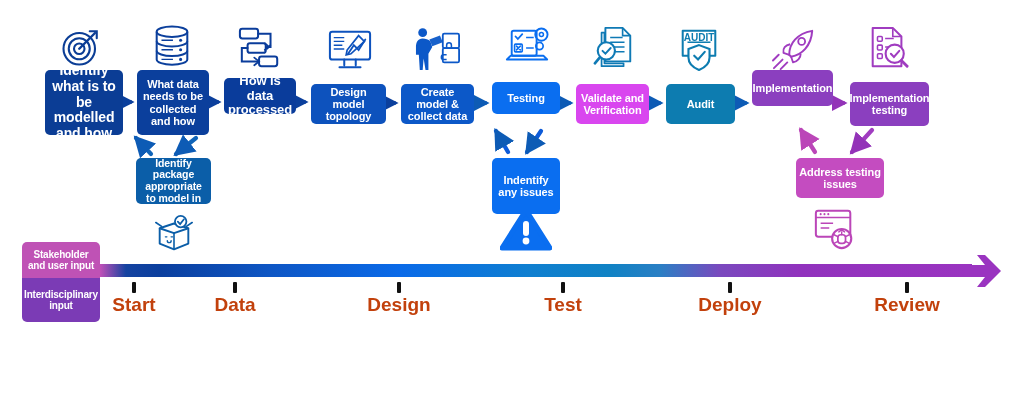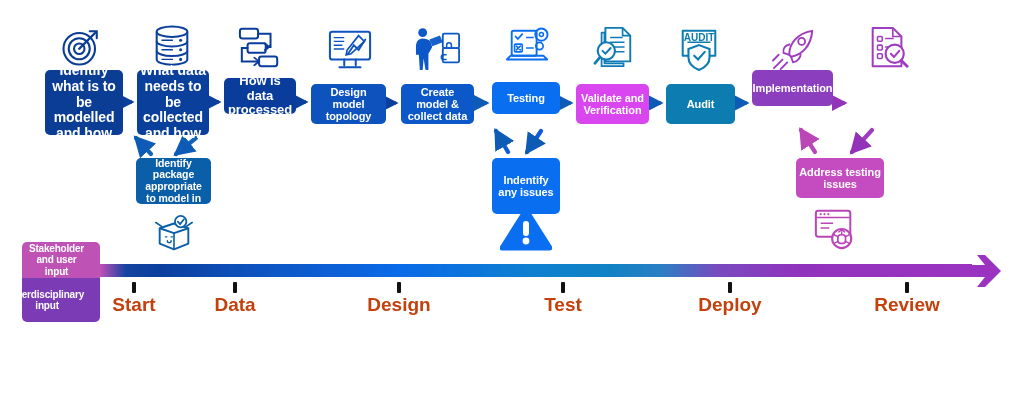--- a/index.html
+++ b/index.html
@@ -76,21 +76,21 @@
     position: absolute;
     box-sizing: border-box;
     color: #ffffff;
     font-weight: bold;
     font-size: 10px;
     line-height: 1.15;
     display: flex;
     align-items: center;
     justify-content: flex-end;
     text-align: center;
-    padding: 2px 16px;
+    padding: 2px 2px;
     letter-spacing: -0.2px;
   }
 </style>
 </head>
 <body>
 
 <div id="canvas">
 
   <div class="conn" style="left:0;top:0;width:1024px;height:398px;">
     <svg viewBox="0 0 1024 398">
@@ -317,21 +317,21 @@
     <span>Stakeholder and user input</span>
   </div>
   <div class="sidelabel" style="left:22px;top:278px;width:78px;height:44px;background:#7b3bb5;
               border-bottom-left-radius:5px;border-bottom-right-radius:5px;">
     <span>Interdisciplinary input</span>
   </div>
 
   <div class="pbox" style="left:45px;top:70px;width:78px;height:65px;background:#0b3d95;font-size:14px;">
     <span>Identify what is to be modelled and how</span>
   </div>
-  <div class="pbox" style="left:137px;top:70px;width:72px;height:65px;background:#0b3f9c;font-size:14px;">
+  <div class="pbox" style="left:137px;top:70px;width:72px;height:65px;background:#0b3f9c;font-size:11px;">
     <span>What data needs to be collected and how</span>
   </div>
   <div class="pbox" style="left:224px;top:78px;width:72px;height:36px;background:#0a3c9b;font-size:13px;">
     <span>How is data processed</span>
   </div>
   <div class="pbox" style="left:311px;top:84px;width:75px;height:40px;background:#0d52bd;font-size:11px;">
     <span>Design model topology</span>
   </div>
   <div class="pbox" style="left:401px;top:84px;width:73px;height:40px;background:#0c58c8;font-size:11px;">
     <span>Create model &amp; collect data</span>
@@ -341,20 +341,23 @@
   </div>
   <div class="pbox" style="left:576px;top:84px;width:73px;height:40px;background:#d946ef;font-size:11px;">
     <span>Validate and Verification</span>
   </div>
   <div class="pbox" style="left:666px;top:84px;width:69px;height:40px;background:#0d7cb0;font-size:11px;">
     <span>Audit</span>
   </div>
   <div class="pbox" style="left:752px;top:70px;width:81px;height:36px;background:#8b3fbf;font-size:11px;">
     <span>Implementation</span>
   </div>
+  <div class="pbox" style="left:850px;top:82px;width:79px;height:44px;background:#8b3fbf;font-size:11px;">
+    <span>Implementation testing</span>
+  </div>
 
   <div class="pbox" style="left:136px;top:158px;width:75px;height:46px;background:#0b5ea8;font-size:10.5px;">
     <span>Identify package appropriate to model in</span>
   </div>
   <div class="pbox" style="left:492px;top:158px;width:68px;height:56px;background:#0a6ef0;font-size:11px;">
     <span>Indentify any issues</span>
   </div>
   <div class="pbox" style="left:796px;top:158px;width:88px;height:40px;background:#c44cc0;font-size:11px;">
     <span>Address testing issues</span>
   </div>

